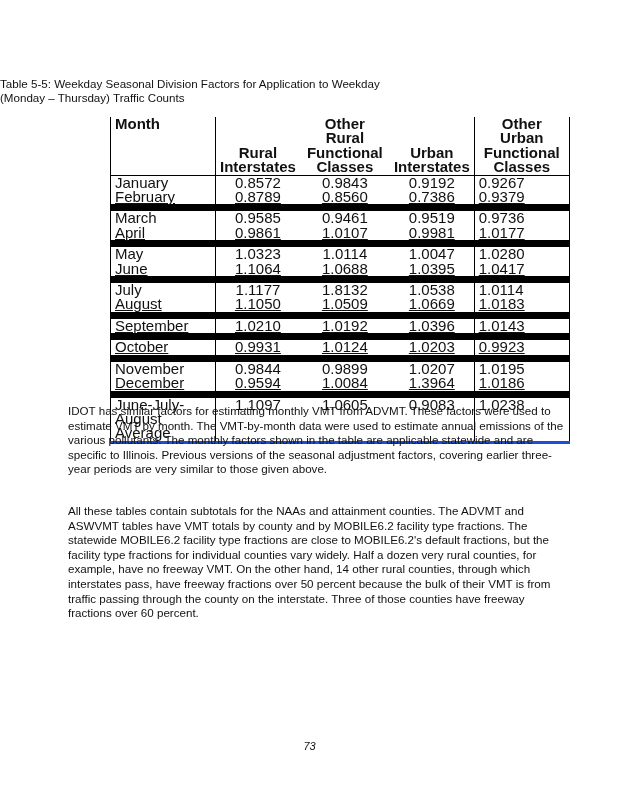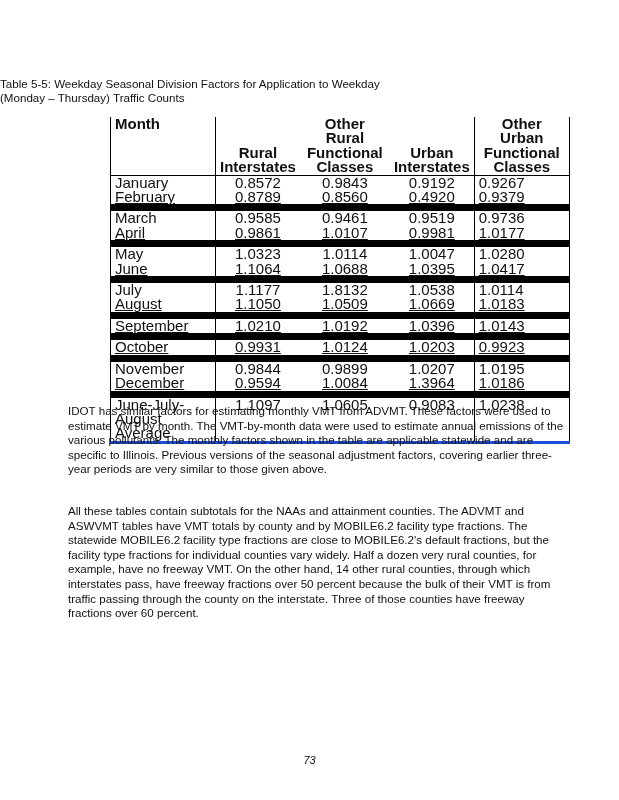--- a/index.html
+++ b/index.html
@@ -17,21 +17,21 @@
   .c2 { width: 82px; text-align: center; }
   .c3 { width: 72px; text-align: center; border-right: 1px solid #000; }
   .c4 { width: 86px; text-align: left; border-right: 1px solid #000; }
   tr.head th { border-bottom: 1px solid #000; height: 57px; }
   tr.grp-end td { border-bottom: 7px solid #000000; text-decoration: underline; }
   tr.last td { border-bottom: 3px solid #1d4ed8; vertical-align: top; height: 28px; }
   .para { position: absolute; left: 68px; width: 500px; font-size: 11.6px; line-height: 14.6px; }
   .p1 { top: 404px; }
   .p2 { top: 504px; }
   .pagenum { position: absolute; top: 740px; left: 0; width: 619px; text-align: center;
-             font-size: 11px; font-style: italic; margin-top: 14px; }
+             font-size: 11px; font-style: italic; }
 </style>
 </head>
 <body>
 
 <div class="caption">
   <div>Table 5-5:  Weekday Seasonal Division Factors for Application to Weekday</div>
   <div>(Monday – Thursday) Traffic Counts</div>
 </div>
 
 <table class="factors">
@@ -65,21 +65,21 @@
         <td class="c0">January</td>
         <td class="c1">0.8572</td>
         <td class="c2">0.9843</td>
         <td class="c3">0.9192</td>
         <td class="c4">0.9267</td>
       </tr>
       <tr class="grp-end">
         <td class="c0">February</td>
         <td class="c1">0.8789</td>
         <td class="c2">0.8560</td>
-        <td class="c3">0.4920</td>
+        <td class="c3">0.7386</td>
         <td class="c4">0.9379</td>
       </tr>
       <tr>
         <td class="c0">March</td>
         <td class="c1">0.9585</td>
         <td class="c2">0.9461</td>
         <td class="c3">0.9519</td>
         <td class="c4">0.9736</td>
       </tr>
       <tr class="grp-end">

